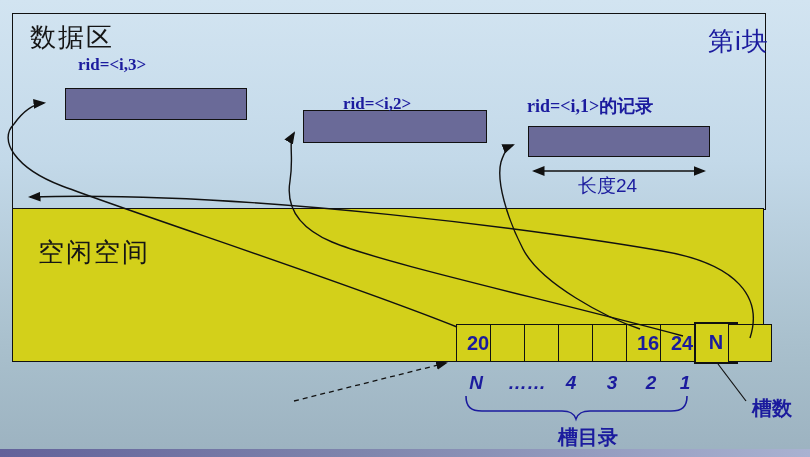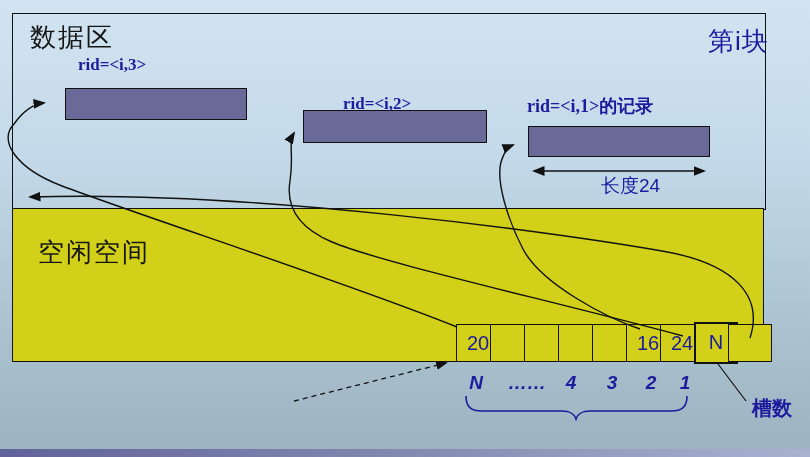--- a/index.html
+++ b/index.html
@@ -17,21 +17,21 @@
     left:12px;top:208px;width:752px;height:154px;
     border:1.6px solid #111;background:#d3d01a;box-sizing:border-box;
   }
   .lbl-black{color:#151515;font-size:26px;letter-spacing:2px;}
   .lbl-navy{color:#1b1b9e;}
   .rid{color:#1b1b9e;font-family:"Liberation Serif",serif;font-weight:bold;font-size:17px;white-space:nowrap;}
   .record{background:#6a6a98;border:1.6px solid #111;box-sizing:border-box;}
   .cell{
     position:absolute;top:324px;width:44px;height:38px;box-sizing:border-box;
     background:#d3d01a;border:1.6px solid #111;
-    color:#1b1b9e;font-weight:normal;font-size:20px;text-align:center;line-height:36px;
+    color:#1b1b9e;font-weight:bold;font-size:20px;text-align:center;line-height:36px;
   }
   .cell-n{top:322px;height:42px;border-width:2.4px;}
   .idxlbl{color:#1b1b9e;font-weight:bold;font-style:italic;font-size:19px;transform:translateX(-50%);white-space:nowrap;}
   .caption{color:#1b1b9e;font-weight:bold;font-size:20px;white-space:nowrap;}
   .note{color:#1b1b9e;font-size:24px;white-space:nowrap;}
   .len{color:#1b1b9e;font-size:19px;white-space:nowrap;}
   .bottom-bar{
     left:0;top:449px;width:810px;height:8px;
     background:linear-gradient(to right,#62629a 0%,#7f86ad 45%,#a9b2d1 100%);
   }
@@ -87,28 +87,29 @@
     <path d="M 466,396 C 466,407 471,411 482,411 L 562,411 C 570,411 574,413 576,419 C 578,413 582,411 590,411 L 671,411 C 682,411 687,407 687,396" fill="none" stroke="#1b1b9e" stroke-width="1.6"></path>
   </svg>
 
   <div class="abs lbl-black" style="left:30px;top:20px;">数据区</div>
   <div class="abs lbl-black lbl-navy" style="left:660px;top:24px;letter-spacing:1px;margin-left:48px;">第i块</div>
 
   <div class="abs rid" style="left:78px;top:55px;">rid=&lt;i,3&gt;</div>
   <div class="abs rid" style="left:331px;top:94px;margin-left:12px;">rid=&lt;i,2&gt;</div>
   <div class="abs rid" style="left:527px;top:94px;font-size:18px;">rid=&lt;i,1&gt;的记录</div>
 
-  <div class="abs len" style="left:601px;top:173px;text-align:right;">长度24</div>
+  <div class="abs len" style="left:578px;top:173px;text-align:right;">长度24</div>
 
   <div class="abs lbl-black" style="left:38px;top:235px;">空闲空间</div>
 
   <span class="abs idxlbl" style="left:476px;top:372px;">N</span>
   <span class="abs idxlbl" style="left:527px;top:372px;">……</span>
   <span class="abs idxlbl" style="left:571px;top:372px;">4</span>
   <span class="abs idxlbl" style="left:612px;top:372px;">3</span>
   <span class="abs idxlbl" style="left:651px;top:372px;">2</span>
   <span class="abs idxlbl" style="left:685px;top:372px;">1</span>
 
+  <div class="abs caption" style="left:588px;top:424px;transform:translateX(-50%);">槽目录</div>
   <div class="abs caption" style="left:752px;top:395px;text-align:center;">槽数</div>
 
 
   <div class="abs bottom-bar"></div>
 </div>
 
 </body></html>

